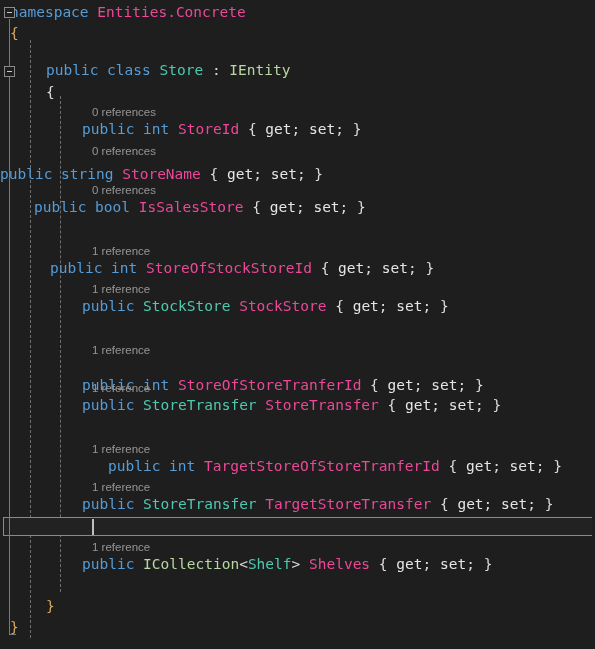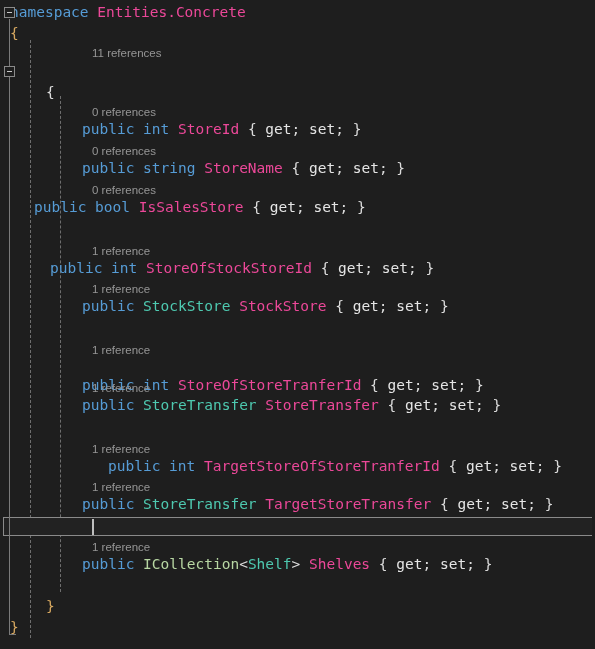--- a/index.html
+++ b/index.html
@@ -138,26 +138,26 @@
       <div class="guide" style="left: 30px; top: 40px; height: 598px;"></div>
       <div class="guide" style="left: 60px; top: 96px; height: 496px;"></div>
     </div>
 
   <div id="current-line" style="top: 517px;"></div>
   <div id="caret" style="top: 519px; left: 92px;"></div>
 
   <div id="code">
       <div class="line" style="top: 3px; padding-left: 10px;"><span class="kw">namespace </span><span class="id">Entities.Concrete</span></div>
       <div class="line" style="top: 24px; padding-left: 10px;"><span class="brc-hl">{</span></div>
-      <div class="reflens" style="top: 45px; padding-left: 92px;">11 references</div>
+      <div class="line" style="top: 61px; padding-left: 46px;"><span class="kw">public class </span><span class="typ">Store</span><span class="pun"> : </span><span class="ifc">IEntity</span></div>
       <div class="line" style="top: 83px; padding-left: 46px;"><span class="brc">{</span></div>
       <div class="reflens" style="top: 104px; padding-left: 92px;">0 references</div>
       <div class="line" style="top: 120px; padding-left: 82px;"><span class="kw">public int </span><span class="id">StoreId </span><span class="brc">{ </span><span class="acc">get</span><span class="pun">; </span><span class="acc">set</span><span class="pun">; </span><span class="brc">}</span></div>
       <div class="reflens" style="top: 143px; padding-left: 92px;">0 references</div>
-      <div class="line" style="top: 159px; padding-left: 82px;"><span class="kw">public string </span><span class="id">StoreName </span><span class="brc">{ </span><span class="acc">get</span><span class="pun">; </span><span class="acc">set</span><span class="pun">; </span><span class="brc">}</span></div>
+      <div class="line" style="top: 165px; "><span class="kw">public string </span><span class="id">StoreName </span><span class="brc">{ </span><span class="acc">get</span><span class="pun">; </span><span class="acc">set</span><span class="pun">; </span><span class="brc">}</span></div>
       <div class="reflens" style="top: 182px; padding-left: 92px;">0 references</div>
       <div class="line" style="top: 198px; padding-left: 34px;"><span class="kw">public bool </span><span class="id">IsSalesStore </span><span class="brc">{ </span><span class="acc">get</span><span class="pun">; </span><span class="acc">set</span><span class="pun">; </span><span class="brc">}</span></div>
       <div class="reflens" style="top: 243px; padding-left: 92px;">1 reference</div>
       <div class="line" style="top: 259px; padding-left: 50px;"><span class="kw">public int </span><span class="id">StoreOfStockStoreId </span><span class="brc">{ </span><span class="acc">get</span><span class="pun">; </span><span class="acc">set</span><span class="pun">; </span><span class="brc">}</span></div>
       <div class="reflens" style="top: 281px; padding-left: 92px;">1 reference</div>
       <div class="line" style="top: 297px; padding-left: 82px; text-align: right;"><span class="kw">public </span><span class="typ">StockStore</span><span class="id"> StockStore </span><span class="brc">{ </span><span class="acc">get</span><span class="pun">; </span><span class="acc">set</span><span class="pun">; </span><span class="brc">}</span></div>
       <div class="reflens" style="top: 342px; padding-left: 92px;">1 reference</div>
       <div class="line" style="top: 376px; padding-left: 82px;"><span class="kw">public int </span><span class="id">StoreOfStoreTranferId </span><span class="brc">{ </span><span class="acc">get</span><span class="pun">; </span><span class="acc">set</span><span class="pun">; </span><span class="brc">}</span></div>
       <div class="reflens" style="top: 380px; padding-left: 92px;">1 reference</div>
       <div class="line" style="top: 396px; padding-left: 82px;"><span class="kw">public </span><span class="typ">StoreTransfer</span><span class="id"> StoreTransfer </span><span class="brc">{ </span><span class="acc">get</span><span class="pun">; </span><span class="acc">set</span><span class="pun">; </span><span class="brc">}</span></div>

